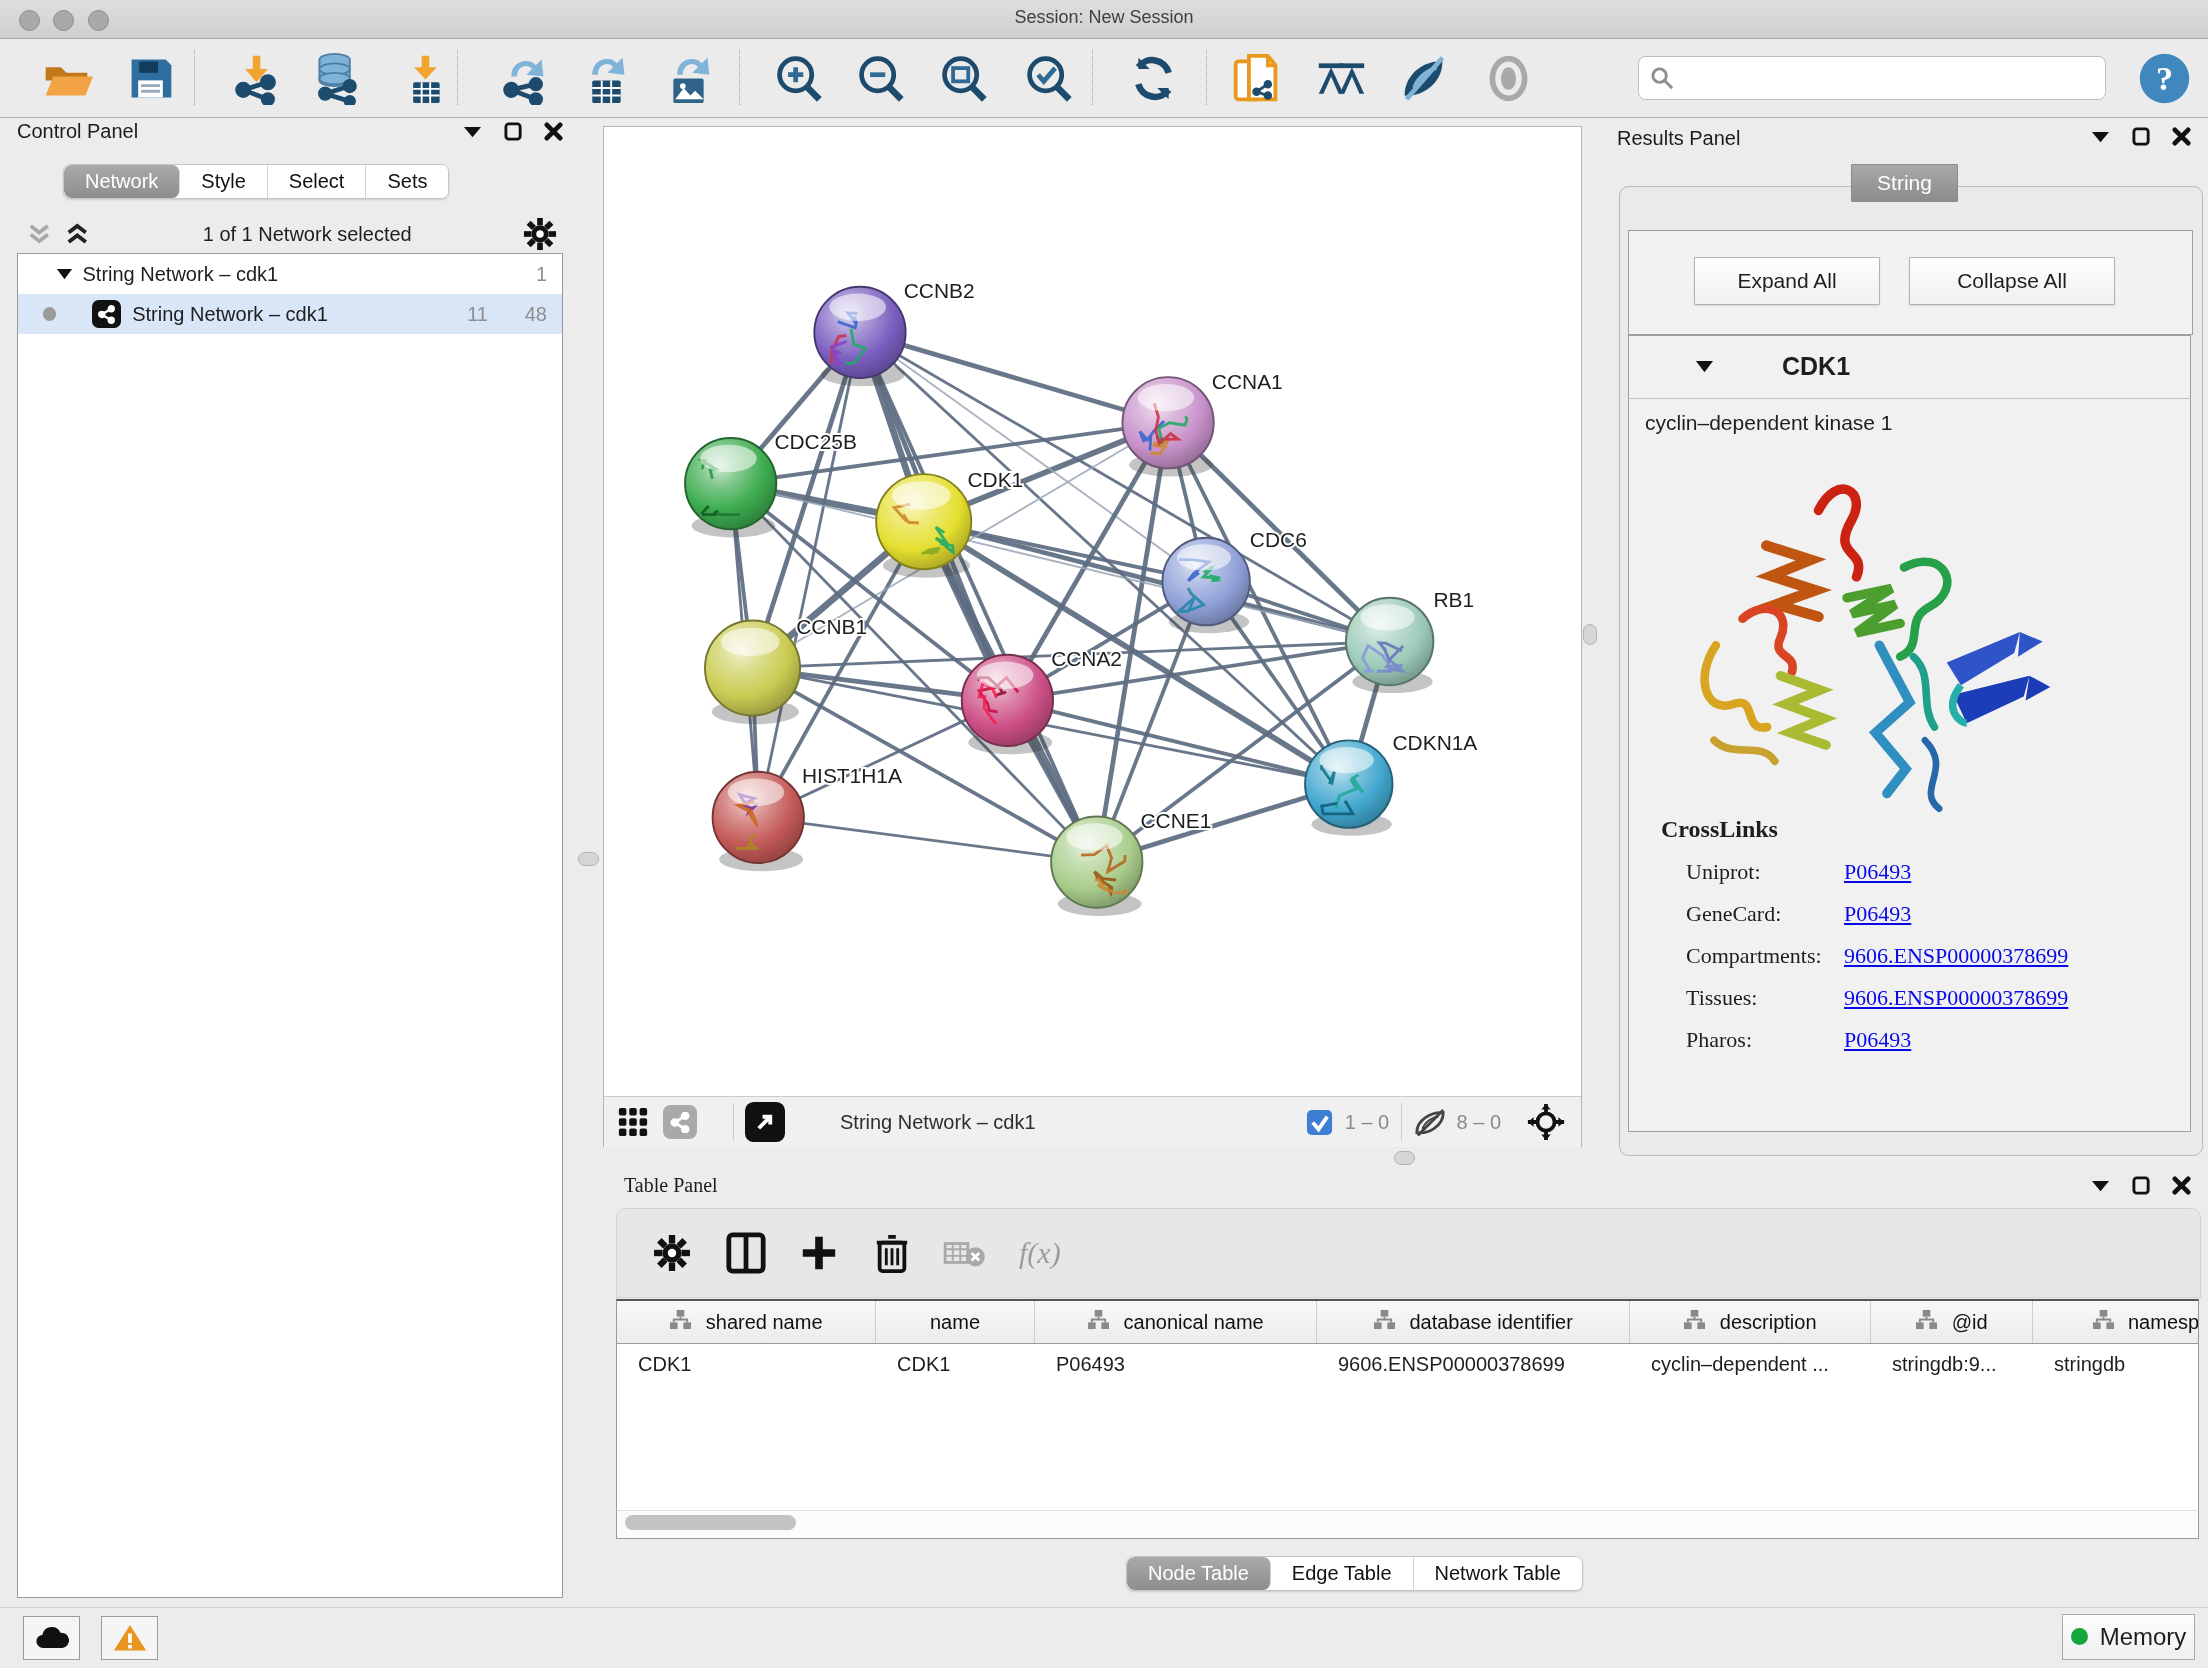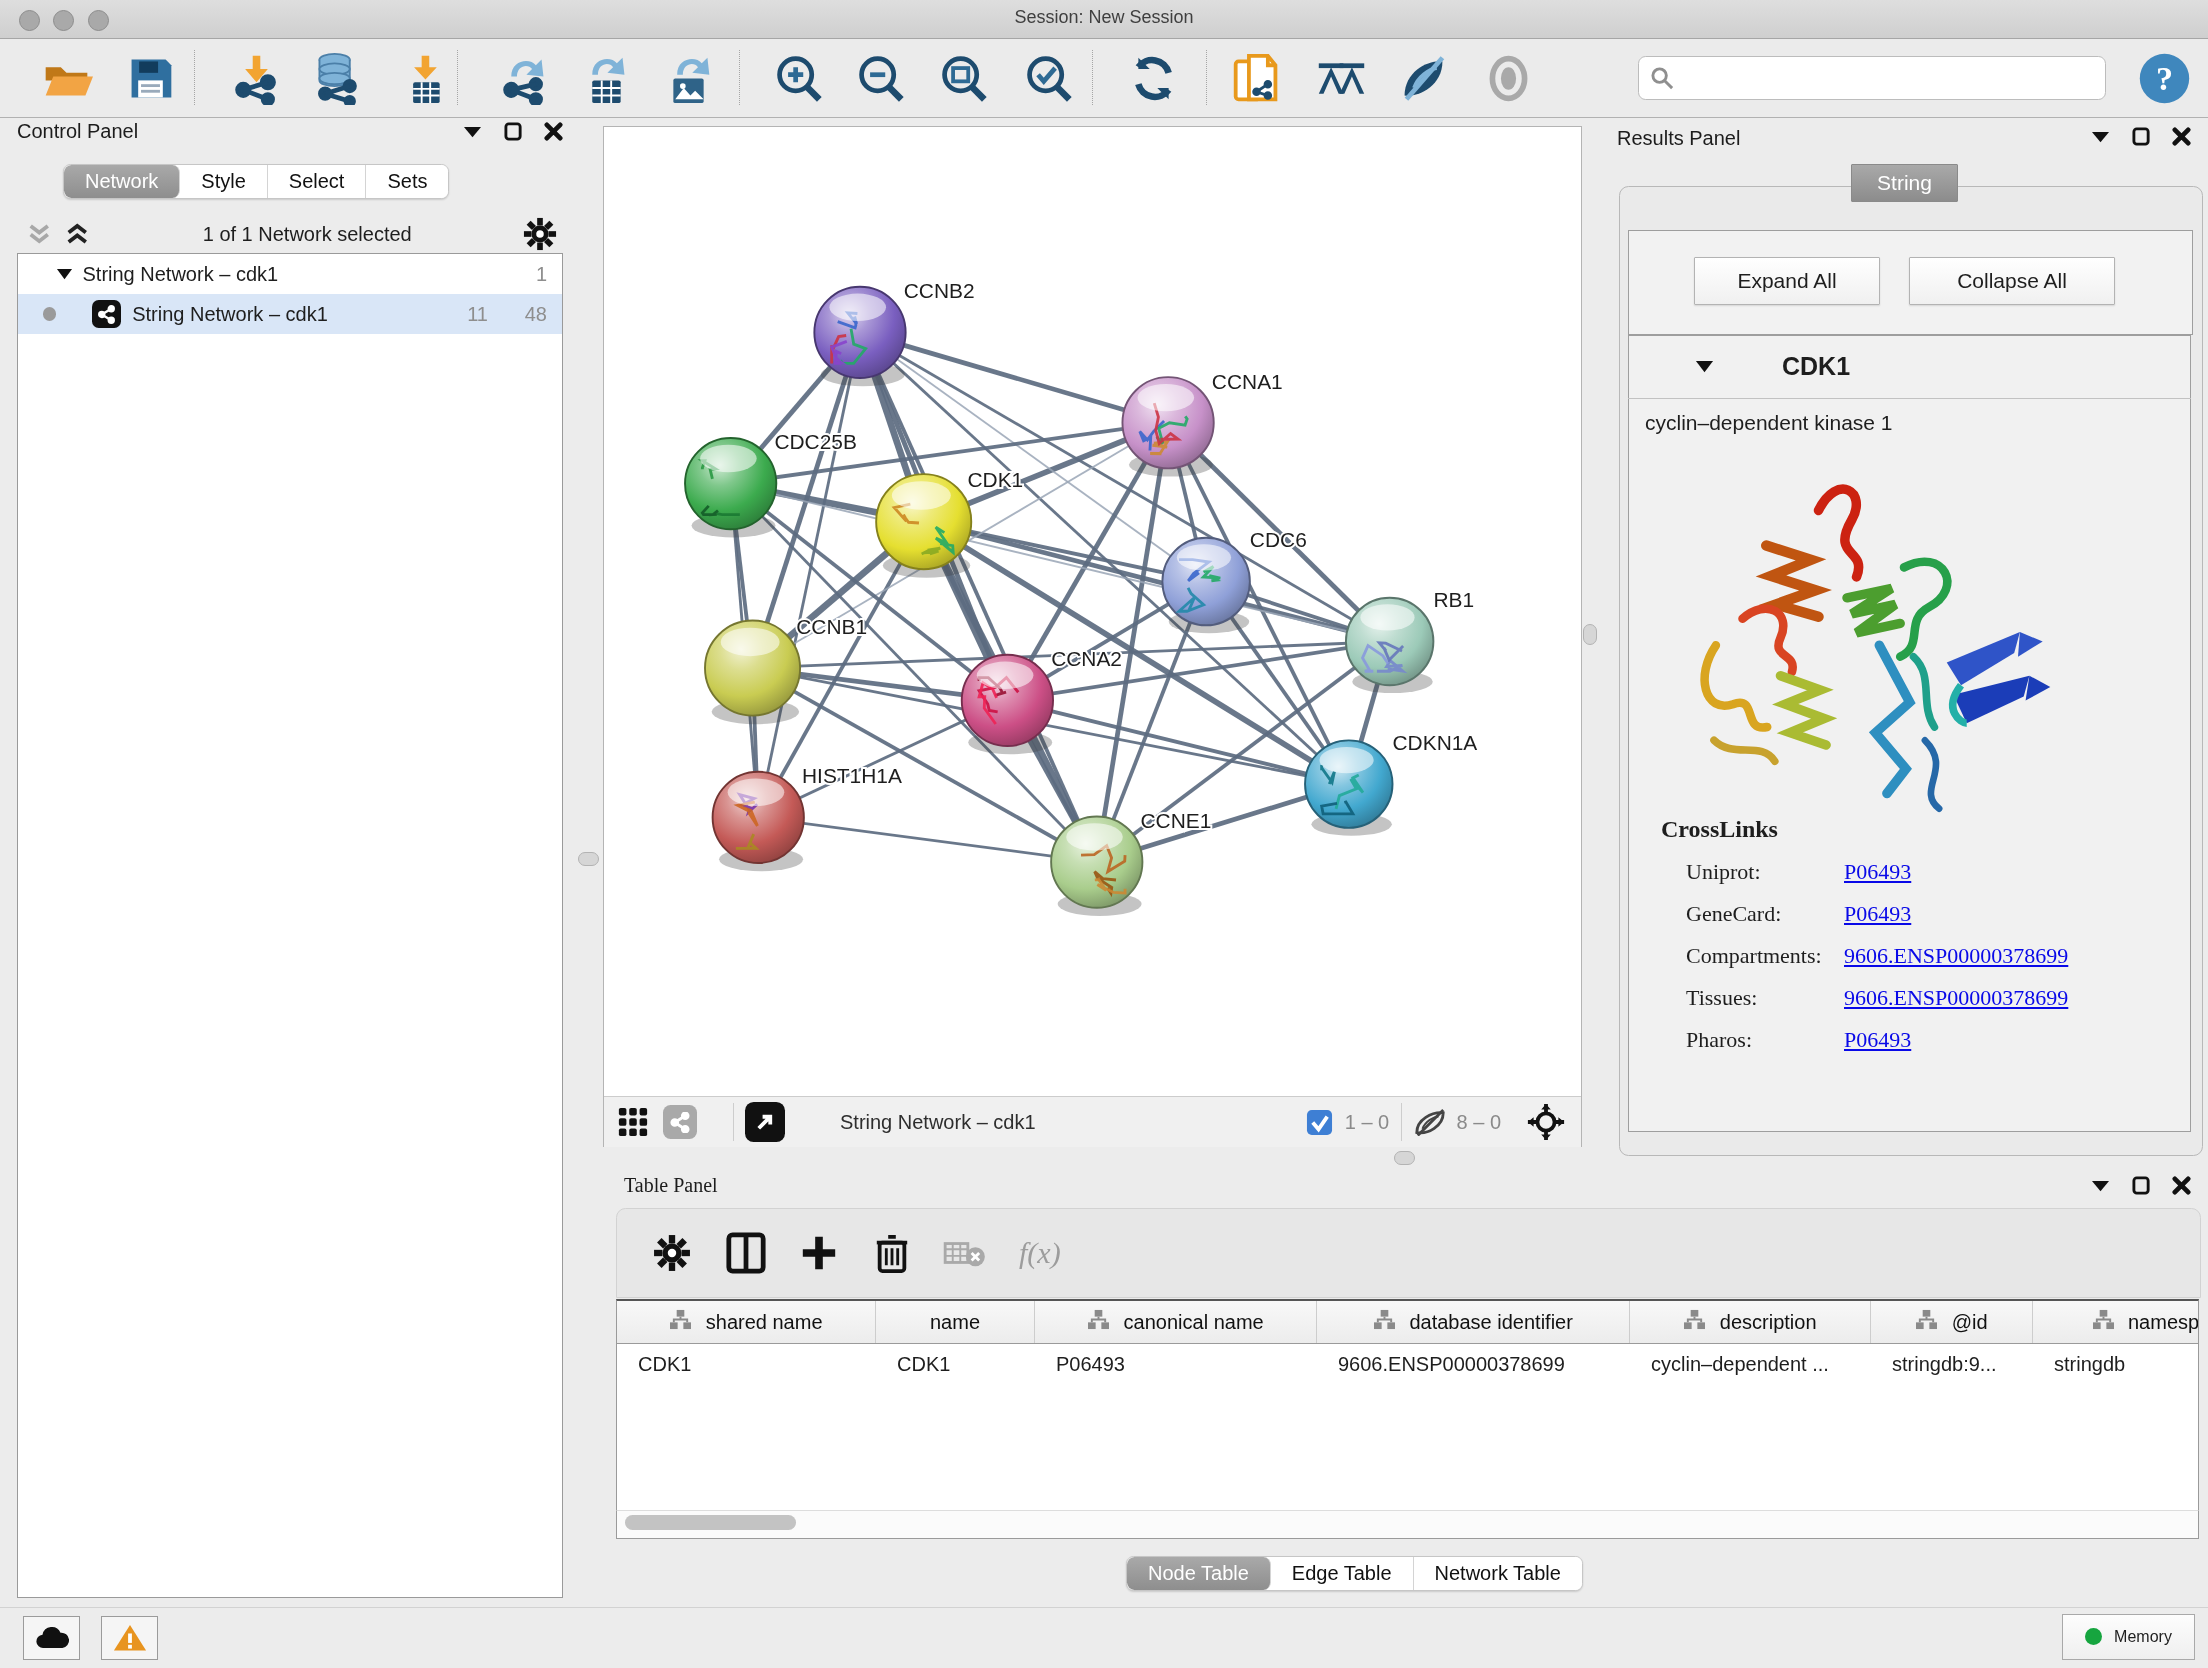--- a/index.html
+++ b/index.html
@@ -74,21 +74,21 @@
   #tp-row{display:flex;height:42px;background:#fff;}
   .td{font-size:20px;padding-top:8.6px;box-sizing:border-box;flex:none;padding-left:21px;white-space:nowrap;overflow:hidden;}
   #tp-scroll{left:616px;top:1510px;width:1583px;height:28.5px;background:#fbfbfb;border:1.9px solid #9a9a9a;border-top:1px solid #ddd;box-sizing:border-box;}
   #tp-thumb{left:7.6px;top:3.8px;width:171px;height:15px;background:#c3c3c3;border-radius:7.6px;}
   #tp-tabs{left:1126px;top:1556px;}
   
   #statusbar{left:0;top:1607px;width:2208px;height:61px;border-top:1px solid #d2d2d2;}
   .sq-btn{top:7.6px;width:55px;height:42px;background:#f5f5f5;border:1.9px solid #9b9b9b;
      display:flex;align-items:center;justify-content:center;}
   #memory-btn{left:2062px;top:5.7px;width:131px;height:44px;background:linear-gradient(#fdfdfd,#efefef);
-     border:1.9px solid #a9a9a9;display:flex;align-items:center;justify-content:center;gap:12px;font-size:16px;}
+     border:1.9px solid #a9a9a9;display:flex;align-items:center;justify-content:center;gap:12px;font-size:24px;}
   .dot-green{width:17px;height:17px;border-radius:50%;background:#16a53f;}
   .splitter{background:#d6d6d6;border:1px solid #b3b3b3;border-radius:7.6px;}
 </style>
 </head>
 <body>
 
 <div id="titlebar" class="abs">
   <div class="tl abs" style="left:19px"></div>
   <div class="tl abs" style="left:53px"></div>
   <div class="tl abs" style="left:88px"></div>

